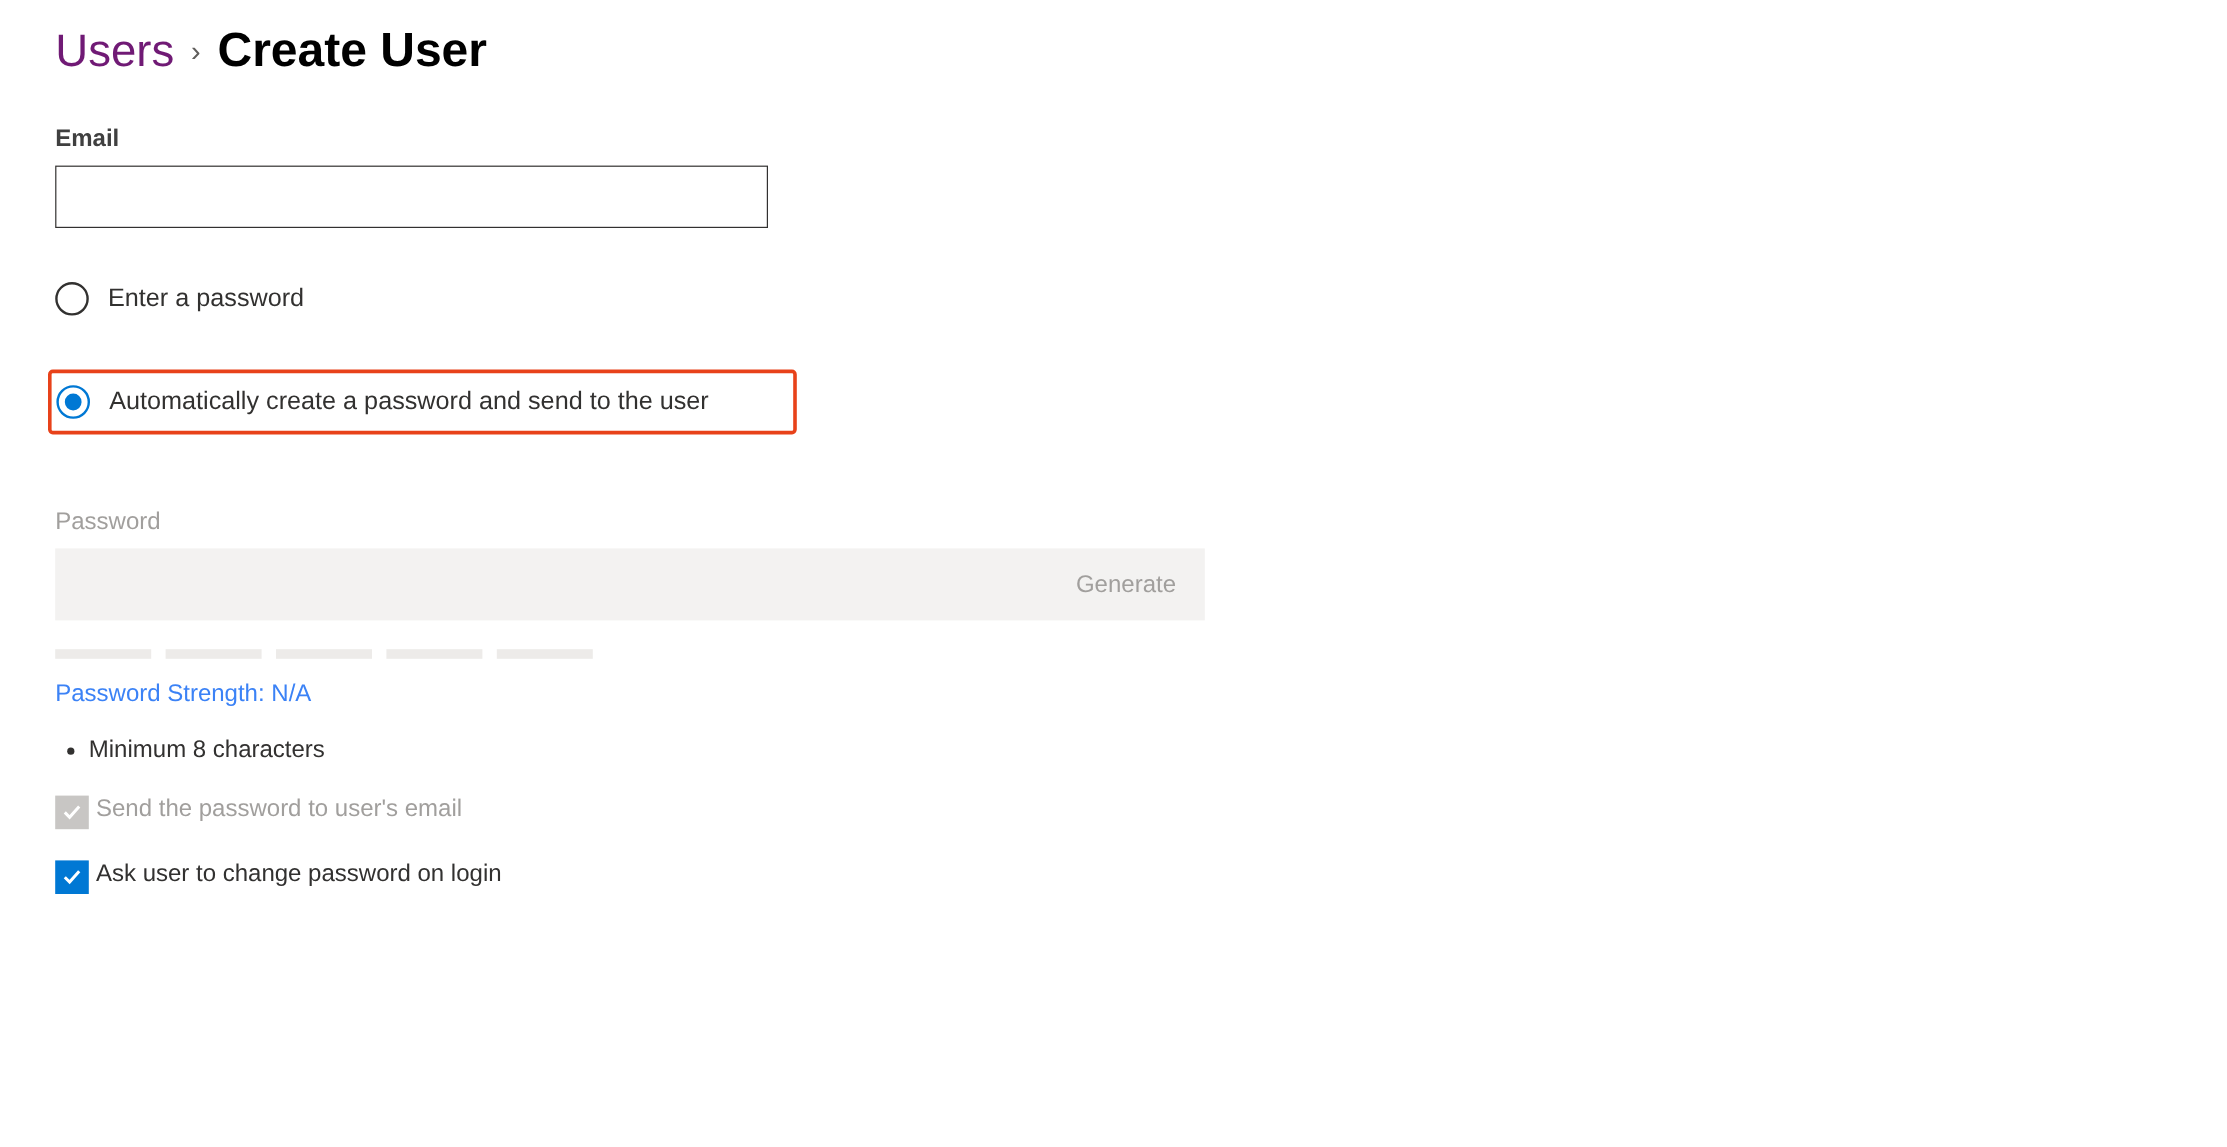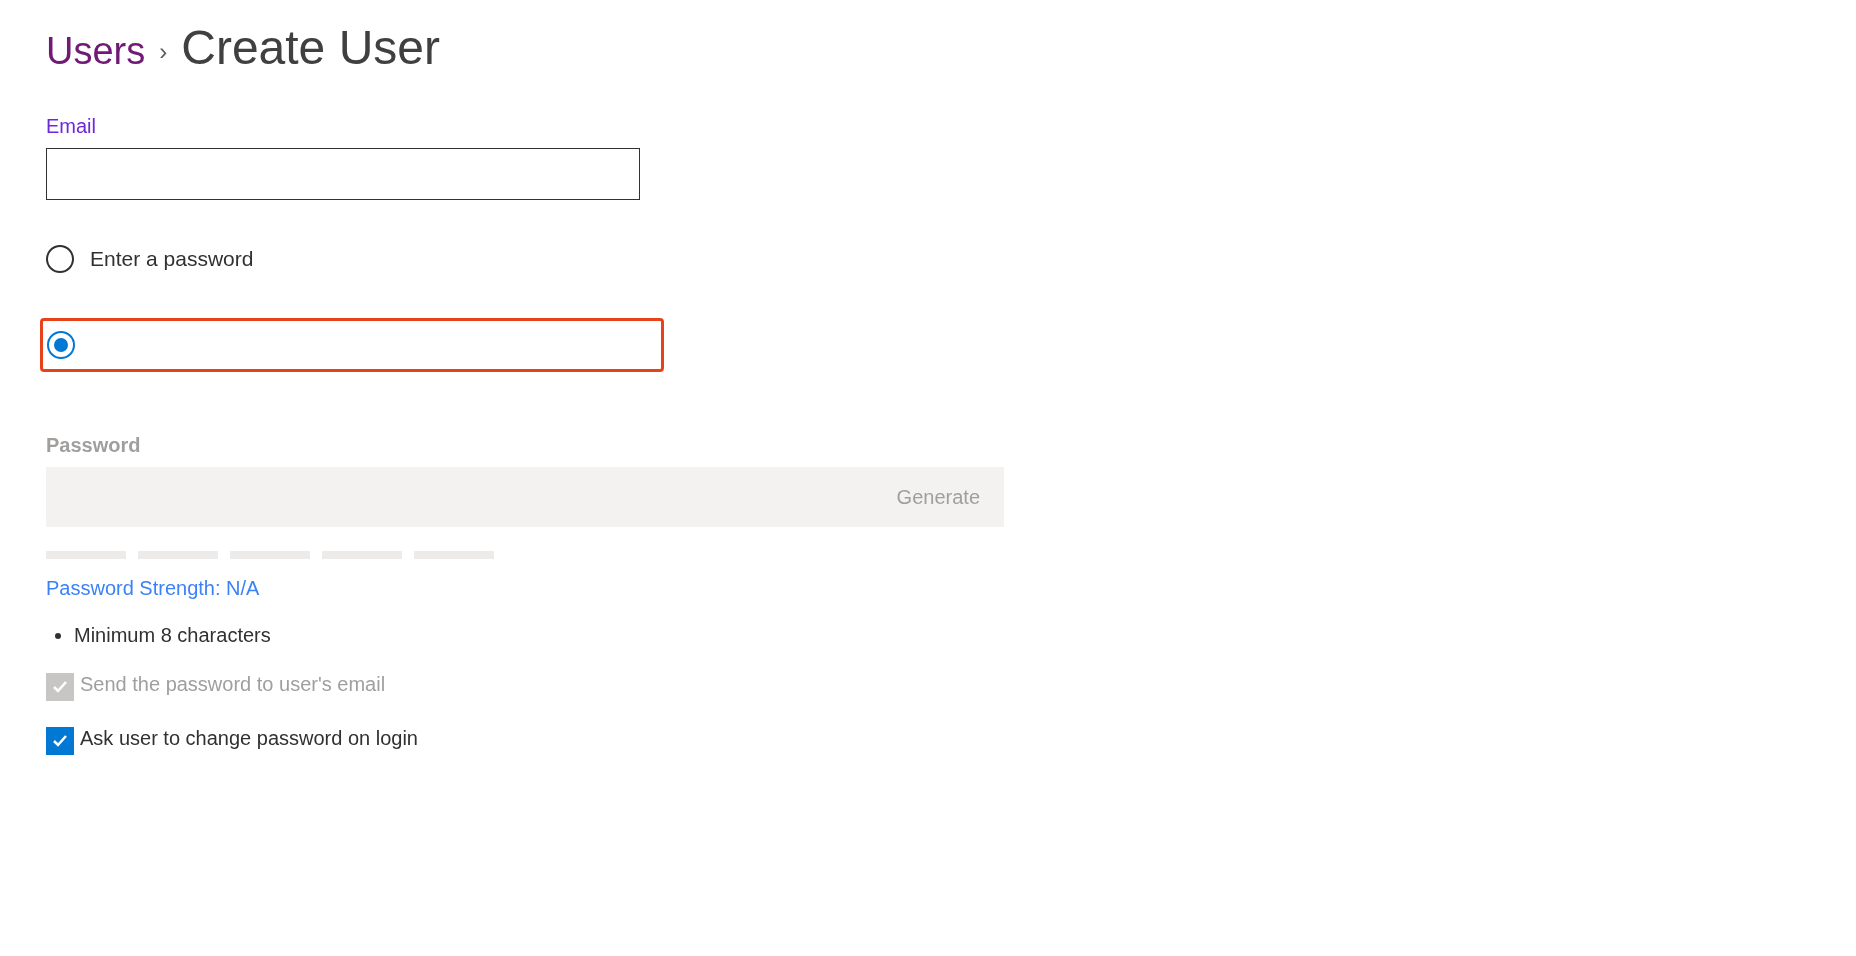--- a/index.html
+++ b/index.html
@@ -28,34 +28,34 @@
       color: #701a75;
     }
     .breadcrumb-chevron {
       font-size: 24px;
       color: #605e5c;
       font-weight: 300;
       position: relative;
       top: -4px;
     }
     .breadcrumb-current {
-      font-size: 48px;
-      font-weight: 400;
+      font-size: 40px;
+      font-weight: 700;
+      color: #000000;
+    }
+    .field-label {
+      font-size: 20px;
+      font-weight: 700;
       color: #404040;
-    }
-    .field-label {
-      font-size: 20px;
-      font-weight: 400;
-      color: #6d28d9;
       margin-bottom: 10px;
       display: block;
     }
     .field-label.disabled {
       color: #a19f9d;
-      font-weight: 700;
+      font-weight: 400;
     }
     .text-input {
       width: 594px;
       height: 52px;
       border: 1px solid #323130;
       background: #ffffff;
       padding: 0 12px;
       font-size: 18px;
       outline: none;
     }
@@ -202,20 +202,21 @@
 
   <div class="radio-group">
     <div class="radio-option">
       <span class="radio-circle"></span>
       <span class="radio-label">Enter a password</span>
     </div>
     <div class="radio-option highlighted">
       <span class="radio-circle selected">
         <span class="radio-dot"></span>
       </span>
+      <span class="radio-label">Automatically create a password and send to the user</span>
     </div>
   </div>
 
   <div class="password-section">
     <label class="field-label disabled">Password</label>
     <div class="password-input-wrapper">
       <input type="password" class="password-input" disabled="" value="" style="">
       <button class="generate-btn" disabled="">Generate</button>
     </div>
 

